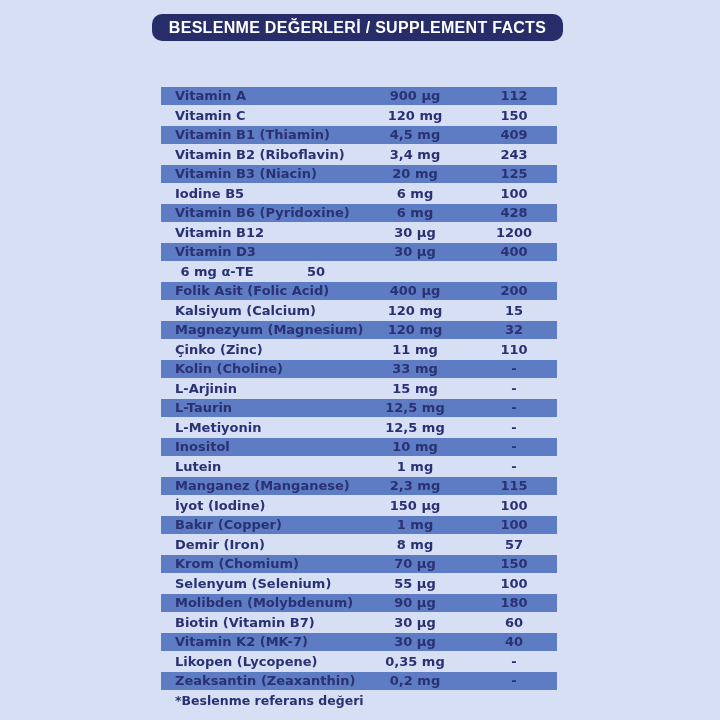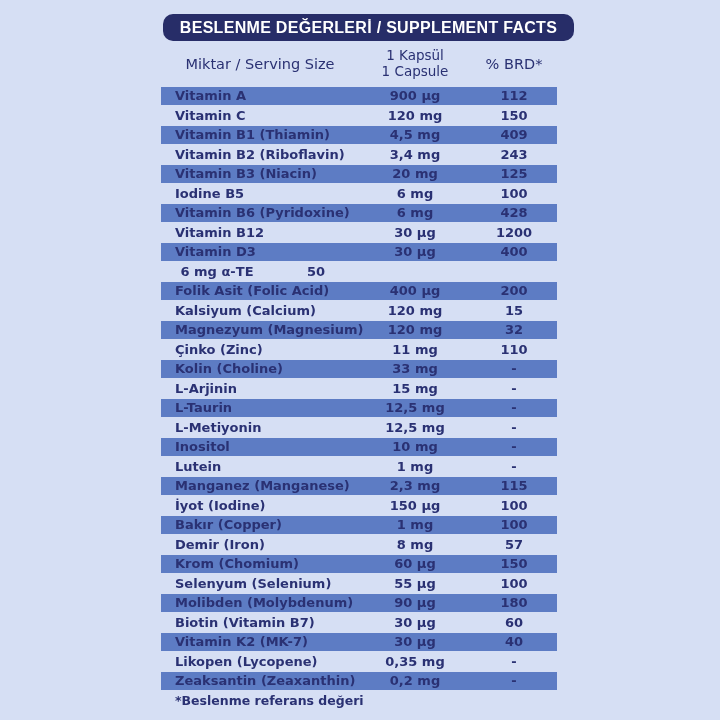--- a/index.html
+++ b/index.html
@@ -12,21 +12,20 @@
   }
   .pill {
     position:absolute; left:152px; top:14px; width:411px; height:27px;
     background: var(--header-bg, #272d68);
     color: var(--header-text, #ffffff);
     border-radius:10px;
     display:flex; align-items:center; justify-content:center;
     font-family:"Liberation Sans", sans-serif;
     font-weight:bold; font-size:16px; letter-spacing:0.3px;
     white-space:nowrap;
-    margin-left:11px;
   }
   .col-header {
     position:absolute; left:161px; top:45px; width:396px; height:38px;
     display:flex; align-items:center;
   }
   .col-header .cell-name  { font-size:14.5px; text-align:center; padding-left:0; }
   .col-header .cell-amount{ font-size:13.5px; line-height:1.18; }
   .col-header .cell-brd   { font-size:14.5px; }
   .cell-name  { width:198px; padding-left:14px; box-sizing:border-box; }
   .cell-amount{ width:112px; text-align:center; }
@@ -50,28 +49,20 @@
     font-size:12.5px; font-weight:bold;
   }
 </style>
 </head>
 <body>
 
 <div class="page">
 
   <div class="pill">BESLENME DEĞERLERİ / SUPPLEMENT FACTS</div>
 
-  <div class="col-header">
-    <div class="cell-name">Miktar / Serving Size</div>
-    <div class="cell-amount">
-      <div>1 Kapsül</div>
-      <div>1 Capsule</div>
-    </div>
-    <div class="cell-brd">% BRD*</div>
-  </div>
 
   <div class="tbody">
       <div class="row hl">
         <div class="cell-name">Vitamin A</div>
         <div class="cell-amount">900 µg</div>
         <div class="cell-brd">112</div>
       </div>
       <div class="row">
         <div class="cell-name">Vitamin C</div>
         <div class="cell-amount">120 mg</div>
@@ -181,21 +172,21 @@
         <div class="cell-amount">1 mg</div>
         <div class="cell-brd">100</div>
       </div>
       <div class="row">
         <div class="cell-name">Demir (Iron)</div>
         <div class="cell-amount">8 mg</div>
         <div class="cell-brd">57</div>
       </div>
       <div class="row hl">
         <div class="cell-name">Krom (Chomium)</div>
-        <div class="cell-amount">60 µg</div>
+        <div class="cell-amount">70 µg</div>
         <div class="cell-brd">150</div>
       </div>
       <div class="row">
         <div class="cell-name">Selenyum (Selenium)</div>
         <div class="cell-amount">55 µg</div>
         <div class="cell-brd">100</div>
       </div>
       <div class="row hl">
         <div class="cell-name">Molibden (Molybdenum)</div>
         <div class="cell-amount">90 µg</div>

